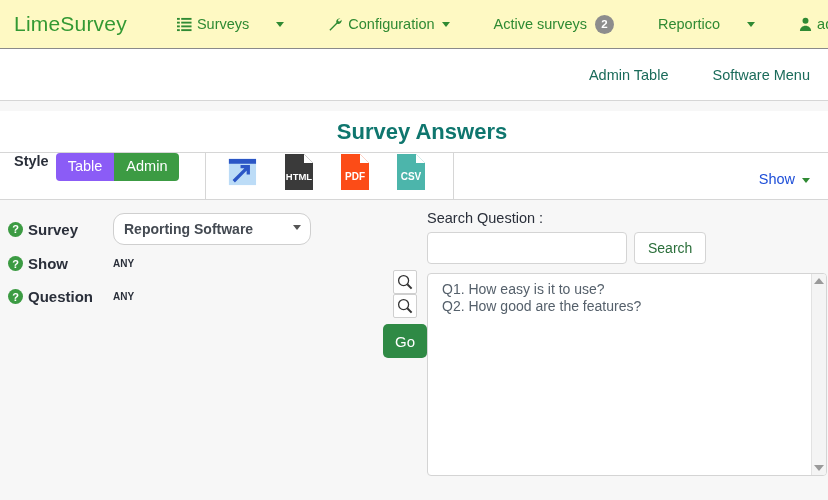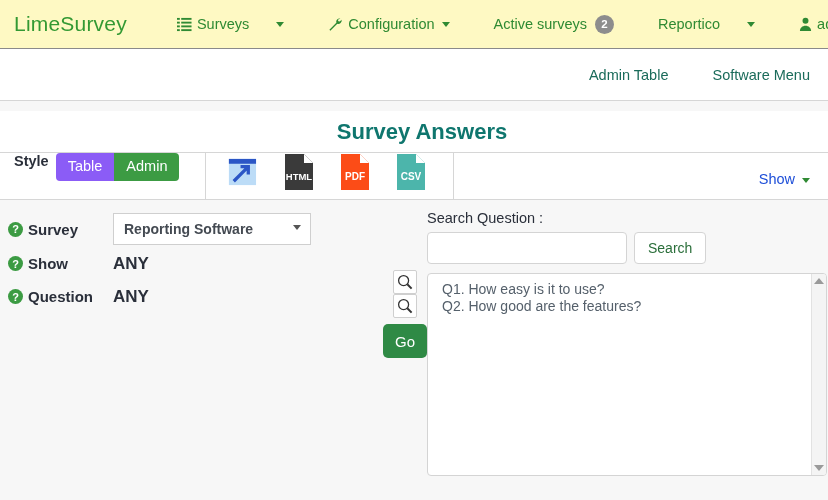--- a/index.html
+++ b/index.html
@@ -194,21 +194,21 @@
   .flabel {
     font-size: 15px;
     font-weight: bold;
     color: #2a2f3a;
     width: 85px;
   }
   .fselect {
     width: 198px;
     height: 32px;
     border: 1px solid #cfcfcf;
-    border-radius: 0;
+    border-radius: 11px;
     background: #ffffff;
     font-size: 14px;
     font-weight: bold;
     color: #444a52;
     padding: 0 22px 0 10px;
     font-family: inherit;
     appearance: none;
     -webkit-appearance: none;
     position: relative;
     cursor: pointer;
@@ -217,21 +217,21 @@
   .select-caret {
     position: absolute;
     right: 10px; top: 12px;
     width: 0; height: 0;
     border-left: 4px solid transparent;
     border-right: 4px solid transparent;
     border-top: 5px solid #555;
     pointer-events: none;
   }
   .fvalue {
-    font-size: 17px;
+    font-size: 10px;
     font-weight: bold;
     color: #2a2f3a;
   }
   .row-survey { height: 34px; margin-bottom: 4px; }
 
   
   .mid-col {
     position: absolute;
     left: 381px;
     top: 70px;

